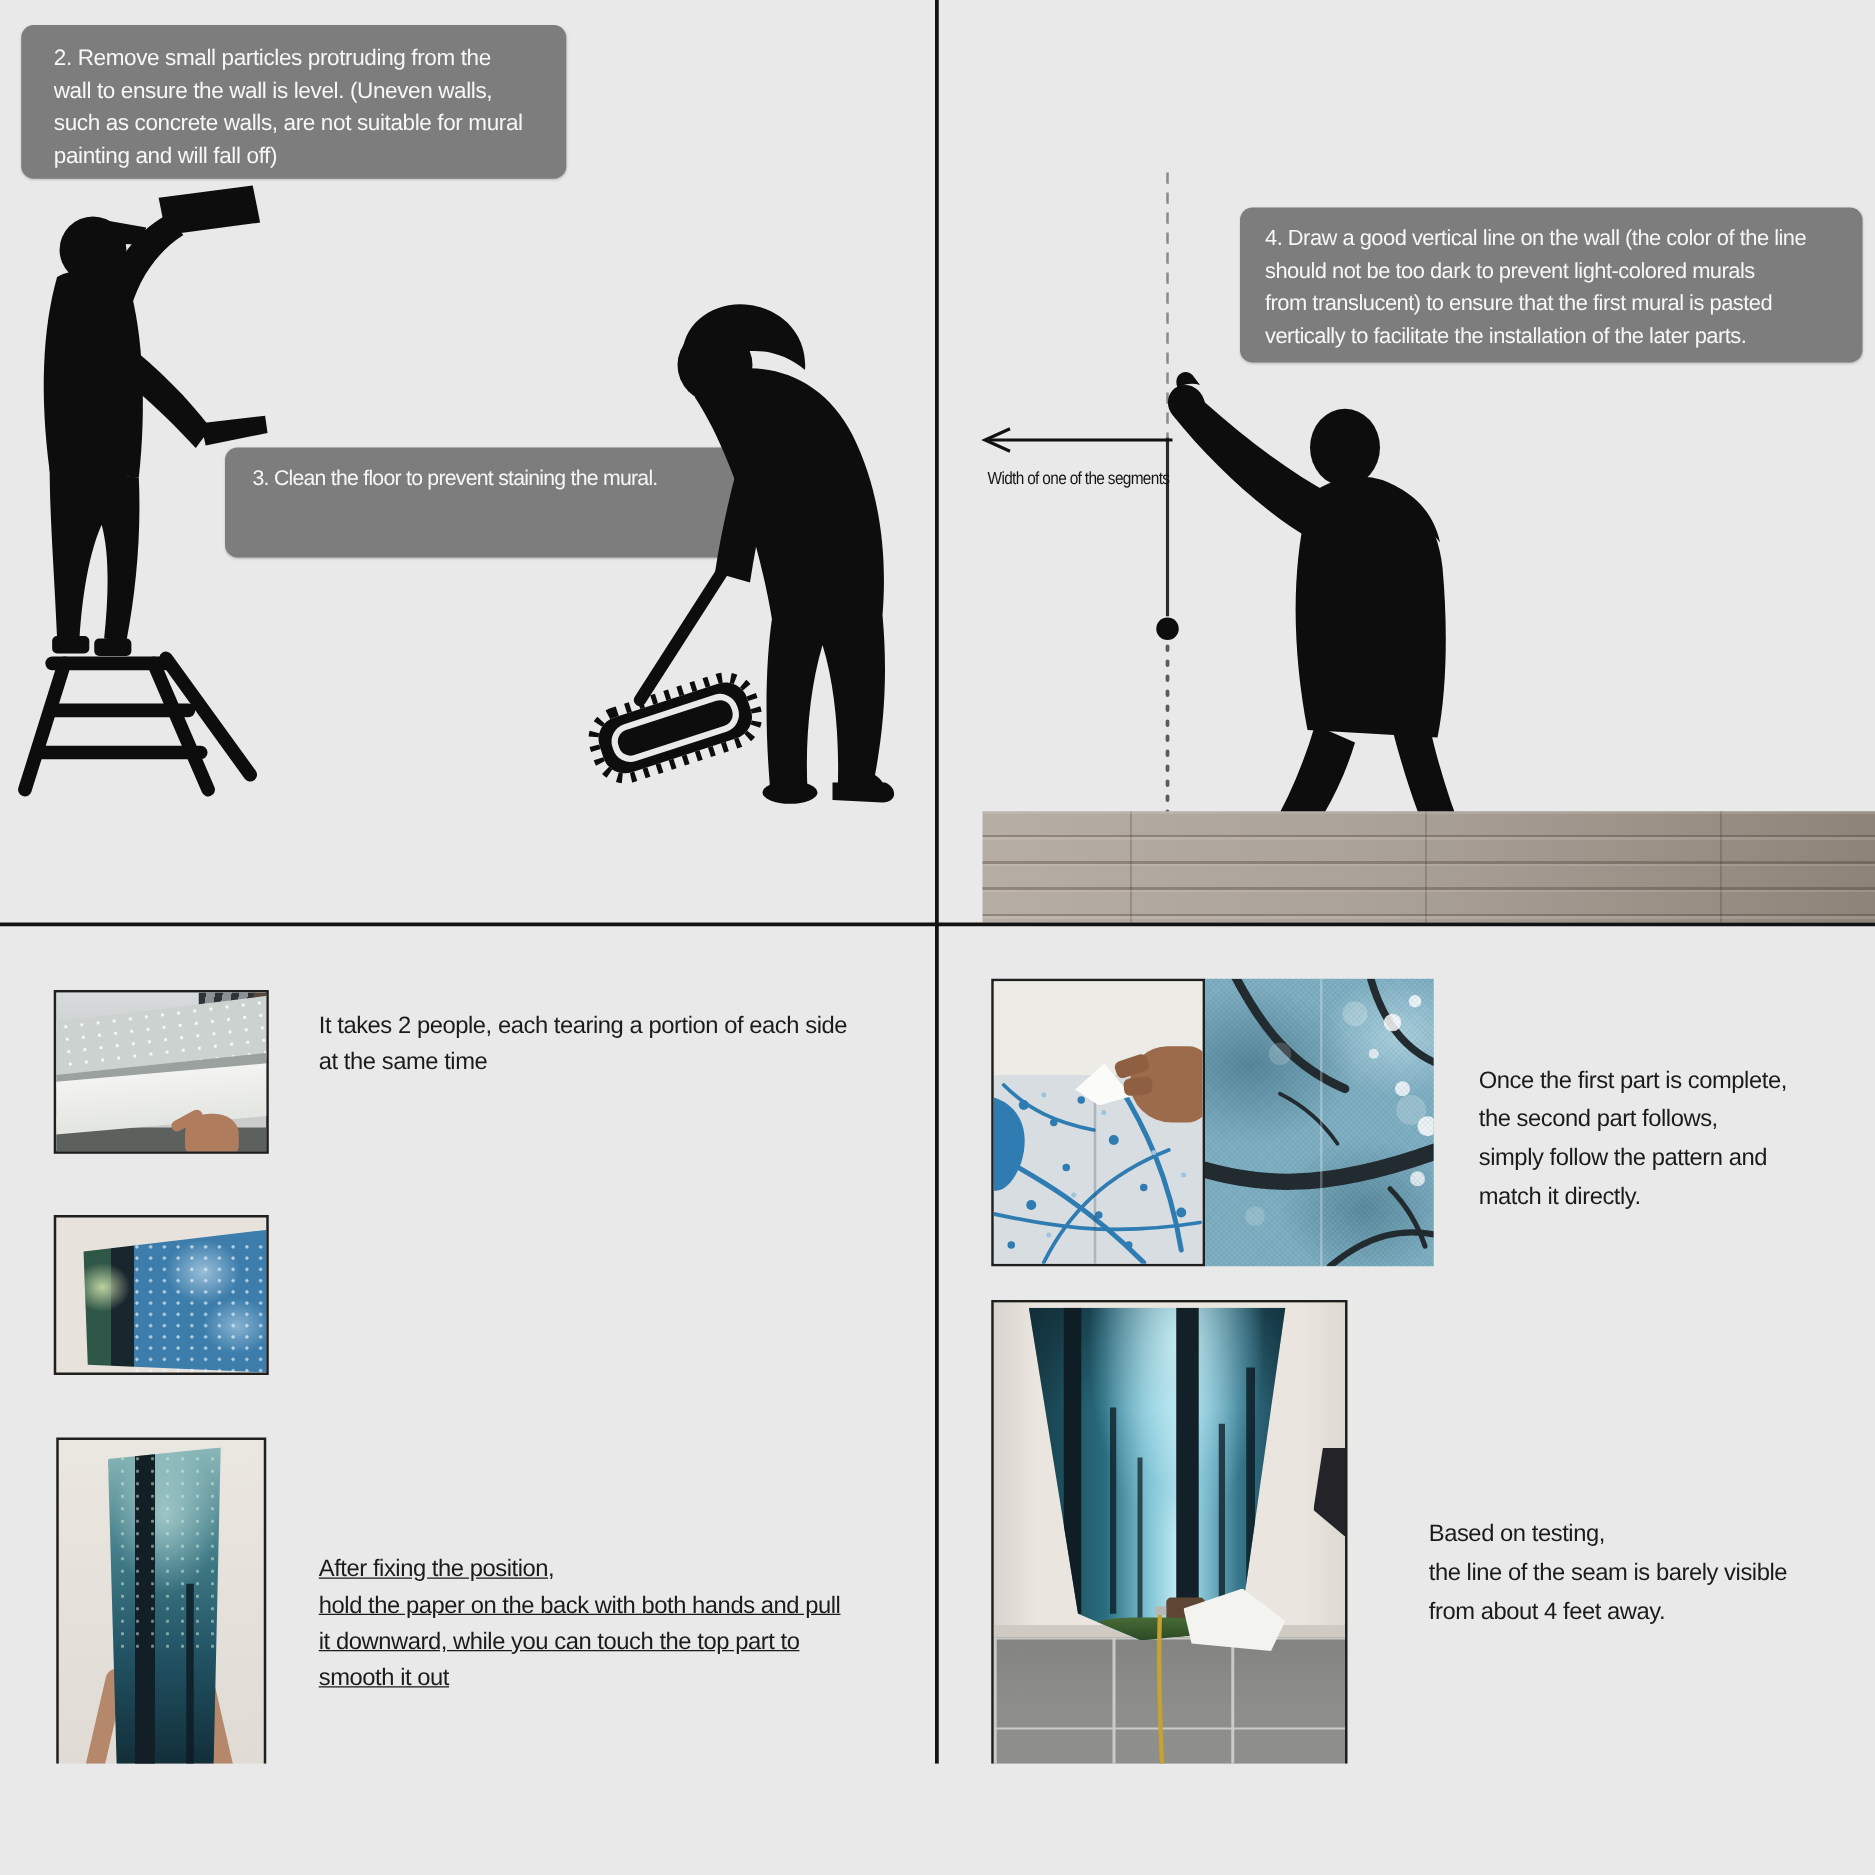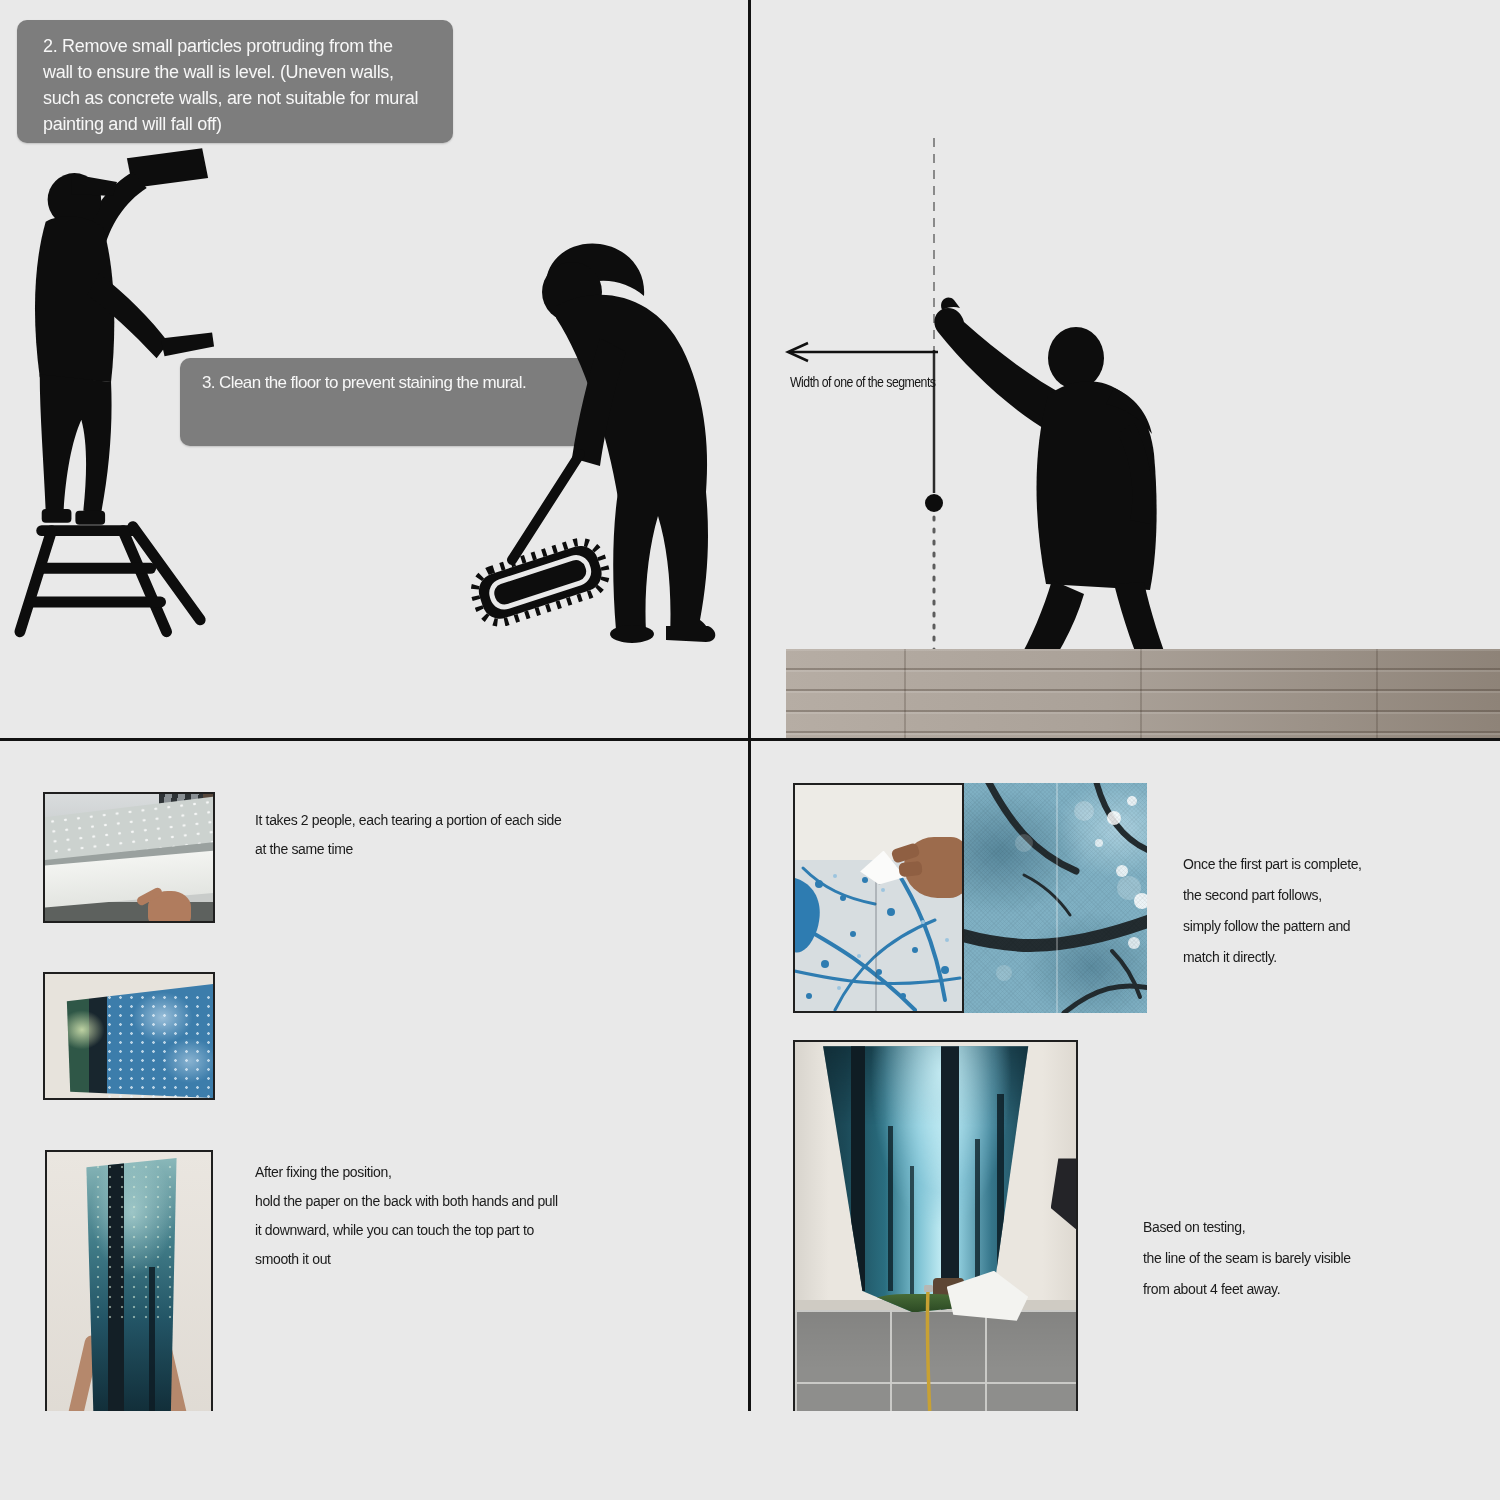--- a/index.html
+++ b/index.html
@@ -15,25 +15,25 @@
   .callout{position:absolute;background:#7d7d7d;border-radius:10px;color:#f7f7f7;
            white-space:pre;overflow:visible;box-shadow:0 1px 2px rgba(0,0,0,.18);}
   #callout2{left:17px;top:20px;width:436px;height:123px;padding:13px 18px 0 26px;
             font-size:18px;line-height:26px;letter-spacing:-0.3px;}
   #callout3{left:180px;top:358px;width:410px;height:88px;padding:13px 14px 0 22px;
             font-size:17px;line-height:24px;letter-spacing:-0.6px;}
   #callout4{left:992px;top:166px;width:498px;height:124px;padding:11px 12px 0 20px;
             font-size:17.5px;line-height:26px;letter-spacing:-0.4px;}
 
   
-  .caption{position:absolute;font-size:14px;line-height:29px;letter-spacing:-0.35px;
+  .caption{position:absolute;font-size:19px;line-height:29px;letter-spacing:-0.35px;
            white-space:pre-line;color:#1b1b1b;}
   #cap-tear{left:255px;top:806px;}
   #cap-vertical{left:255px;top:997px;}
-  #cap-smooth{left:255px;top:1158px;}
+  #cap-smooth{left:255px;top:1241px;text-decoration:underline;}
   #cap-match{left:1183px;top:849px;line-height:31px;}
   #cap-seam{left:1143px;top:1212px;line-height:31px;}
 
   
   #width-arrow{position:absolute;left:778px;top:338px;}
   #width-label{position:absolute;left:790px;top:374px;font-size:14px;letter-spacing:-0.6px;
                color:#161616;transform:scaleX(.88);transform-origin:0 0;white-space:nowrap;}
   #plumb{position:absolute;left:924px;top:135px;}
 
   
@@ -216,20 +216,24 @@
       <ellipse cx="172" cy="404" rx="22" ry="9"></ellipse>
     </g>
     <line x1="120" y1="224" x2="52" y2="330" stroke="#0d0d0d" stroke-width="10" stroke-linecap="round"></line>
     <g transform="rotate(-18 78 352)">
       <rect x="14" y="326" width="132" height="54" rx="22" fill="none" stroke="#0d0d0d" stroke-width="8" stroke-dasharray="4 7"></rect>
       <rect x="18" y="330" width="124" height="46" rx="18" fill="#0d0d0d"></rect>
       <rect x="30" y="340" width="100" height="26" rx="12" fill="none" stroke="#e9e9e9" stroke-width="5"></rect>
     </g>
   </svg>
 
+  <div class="callout" id="callout4">4. Draw a good vertical line on the wall (the color of the line
+should not be too dark to prevent light-colored murals
+from translucent) to ensure that the first mural is pasted
+vertically to facilitate the installation of the later parts.</div>
 
   <svg id="plumb" width="20" height="520" viewBox="0 0 20 520" aria-hidden="true">
     <line x1="10" y1="3" x2="10" y2="215" stroke="#8a8a8a" stroke-width="2" stroke-dasharray="9 7"></line>
     <line x1="10" y1="215" x2="10" y2="358" stroke="#2b2b2b" stroke-width="2.5"></line>
     <circle cx="10" cy="368" r="9" fill="#0d0d0d"></circle>
     <line x1="10" y1="382" x2="10" y2="515" stroke="#5c5c5c" stroke-width="3" stroke-dasharray="3 9" stroke-linecap="round"></line>
   </svg>
 
   <svg id="width-arrow" width="166" height="28" viewBox="0 0 166 28" aria-hidden="true">
     <line x1="160" y1="14" x2="12" y2="14" stroke="#111" stroke-width="2.5"></line>

